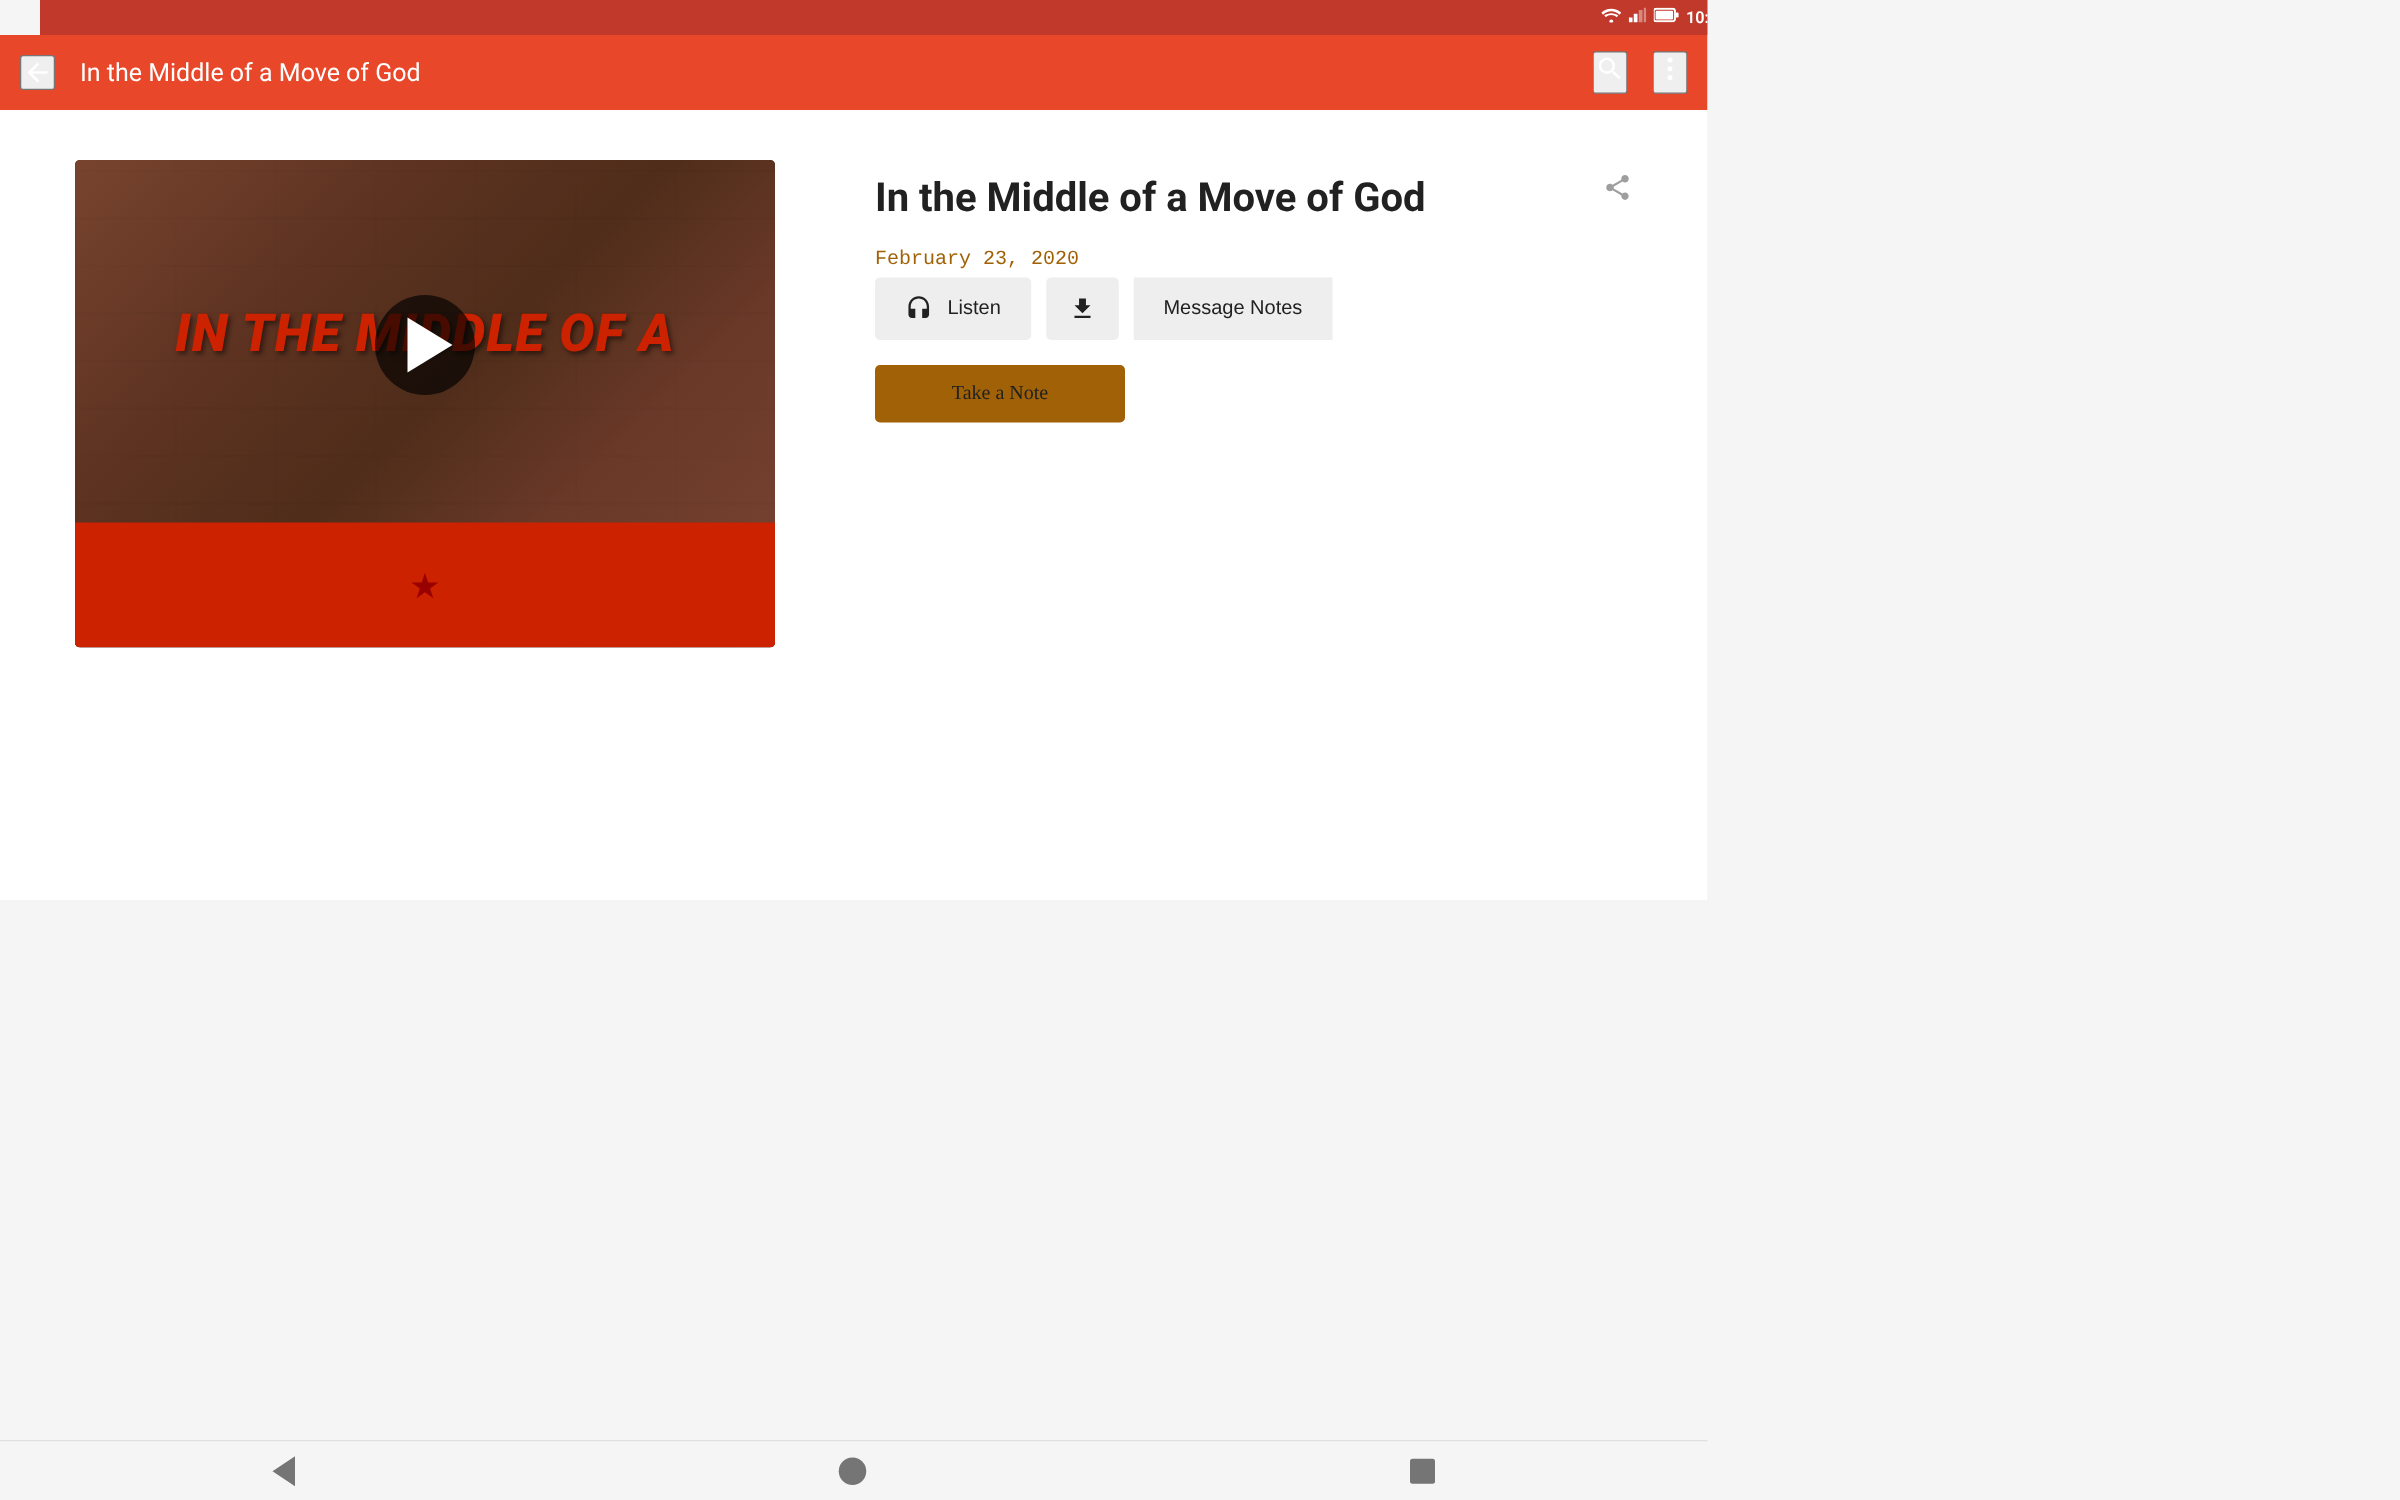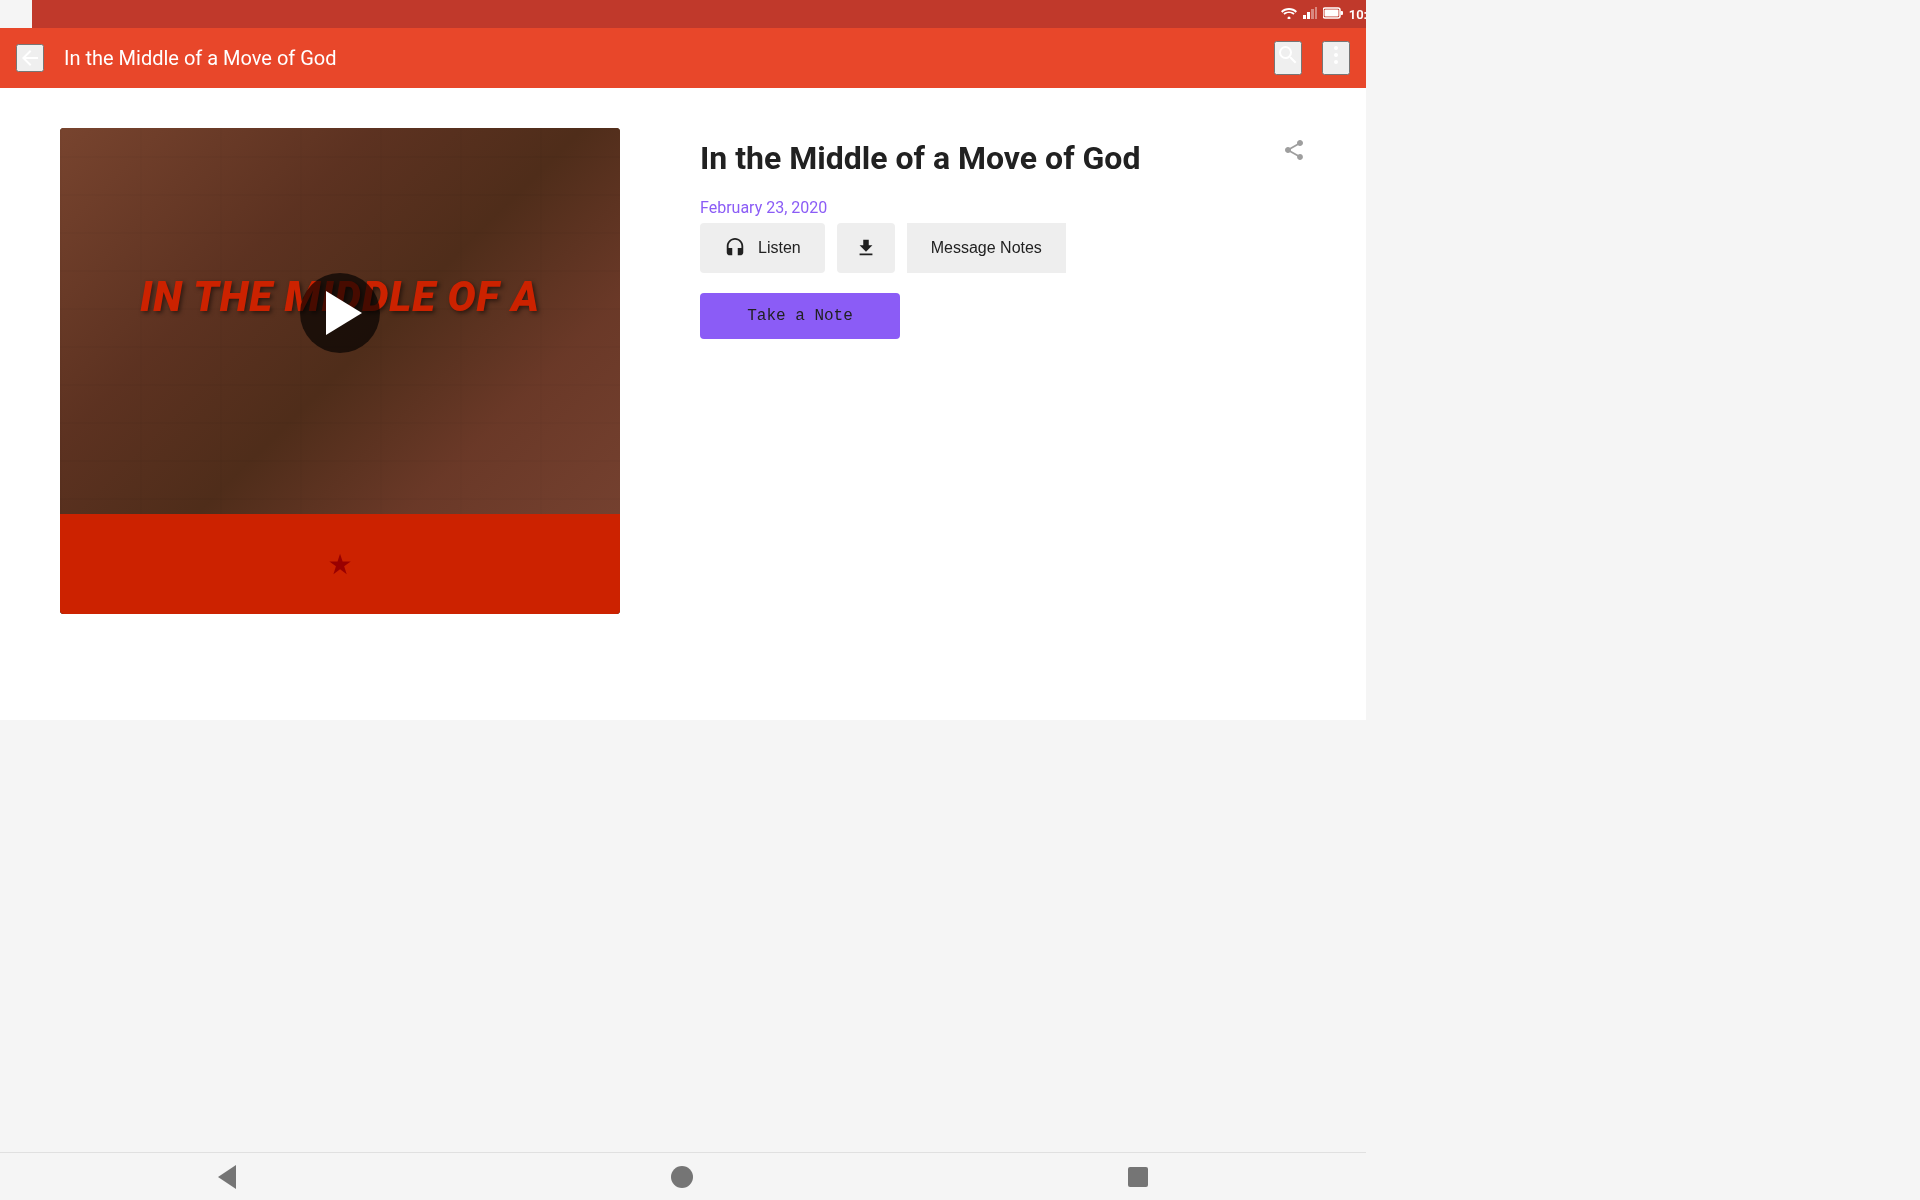--- a/index.html
+++ b/index.html
@@ -77,21 +77,21 @@
       display: flex;
       padding: 40px 60px;
       gap: 80px;
       background: white;
       height: calc(768px - 88px - 48px);
     }
 
     
     .video-container {
       flex: 0 0 560px;
-      height: 486px;
+      height: 390px;
       position: relative;
       border-radius: 4px;
       overflow: hidden;
       cursor: pointer;
     }
     .video-bg {
       width: 100%;
       height: 100%;
       background: #5a3520;
       position: relative;
@@ -183,22 +183,23 @@
     }
     .sermon-title {
       font-size: 32px;
       font-weight: 700;
       color: #212121;
       line-height: 1.25;
       margin-bottom: 20px;
     }
     .sermon-date {
       font-size: 16px;
-      color: #8b5cf6;
+      color: #a16207;
       margin-bottom: 6px;
+      font-family: Liberation Mono, monospace;
     }
     .sermon-pastor {
       font-size: 16px;
       color: #757575;
       margin-bottom: 40px;
     }
 
     
     .button-row {
       display: flex;
@@ -248,28 +249,28 @@
       right: 0;
       background: none;
       border: none;
       cursor: pointer;
       color: #9e9e9e;
       font-size: 22px;
     }
 
     
     .btn-take-note {
-      background: #8b5cf6;
+      background: #a16207;
       border: none;
       border-radius: 4px;
       padding: 14px 15px;
       font-size: 16px;
       cursor: pointer;
       color: #212121;
-      font-family: Liberation Mono, monospace;
+      font-family: Liberation Serif, serif;
       min-width: 200px;
     }
 
     
     .bottom-nav {
       position: fixed;
       bottom: 0;
       width: 1366px;
       height: 48px;
       background: #f5f5f5;

